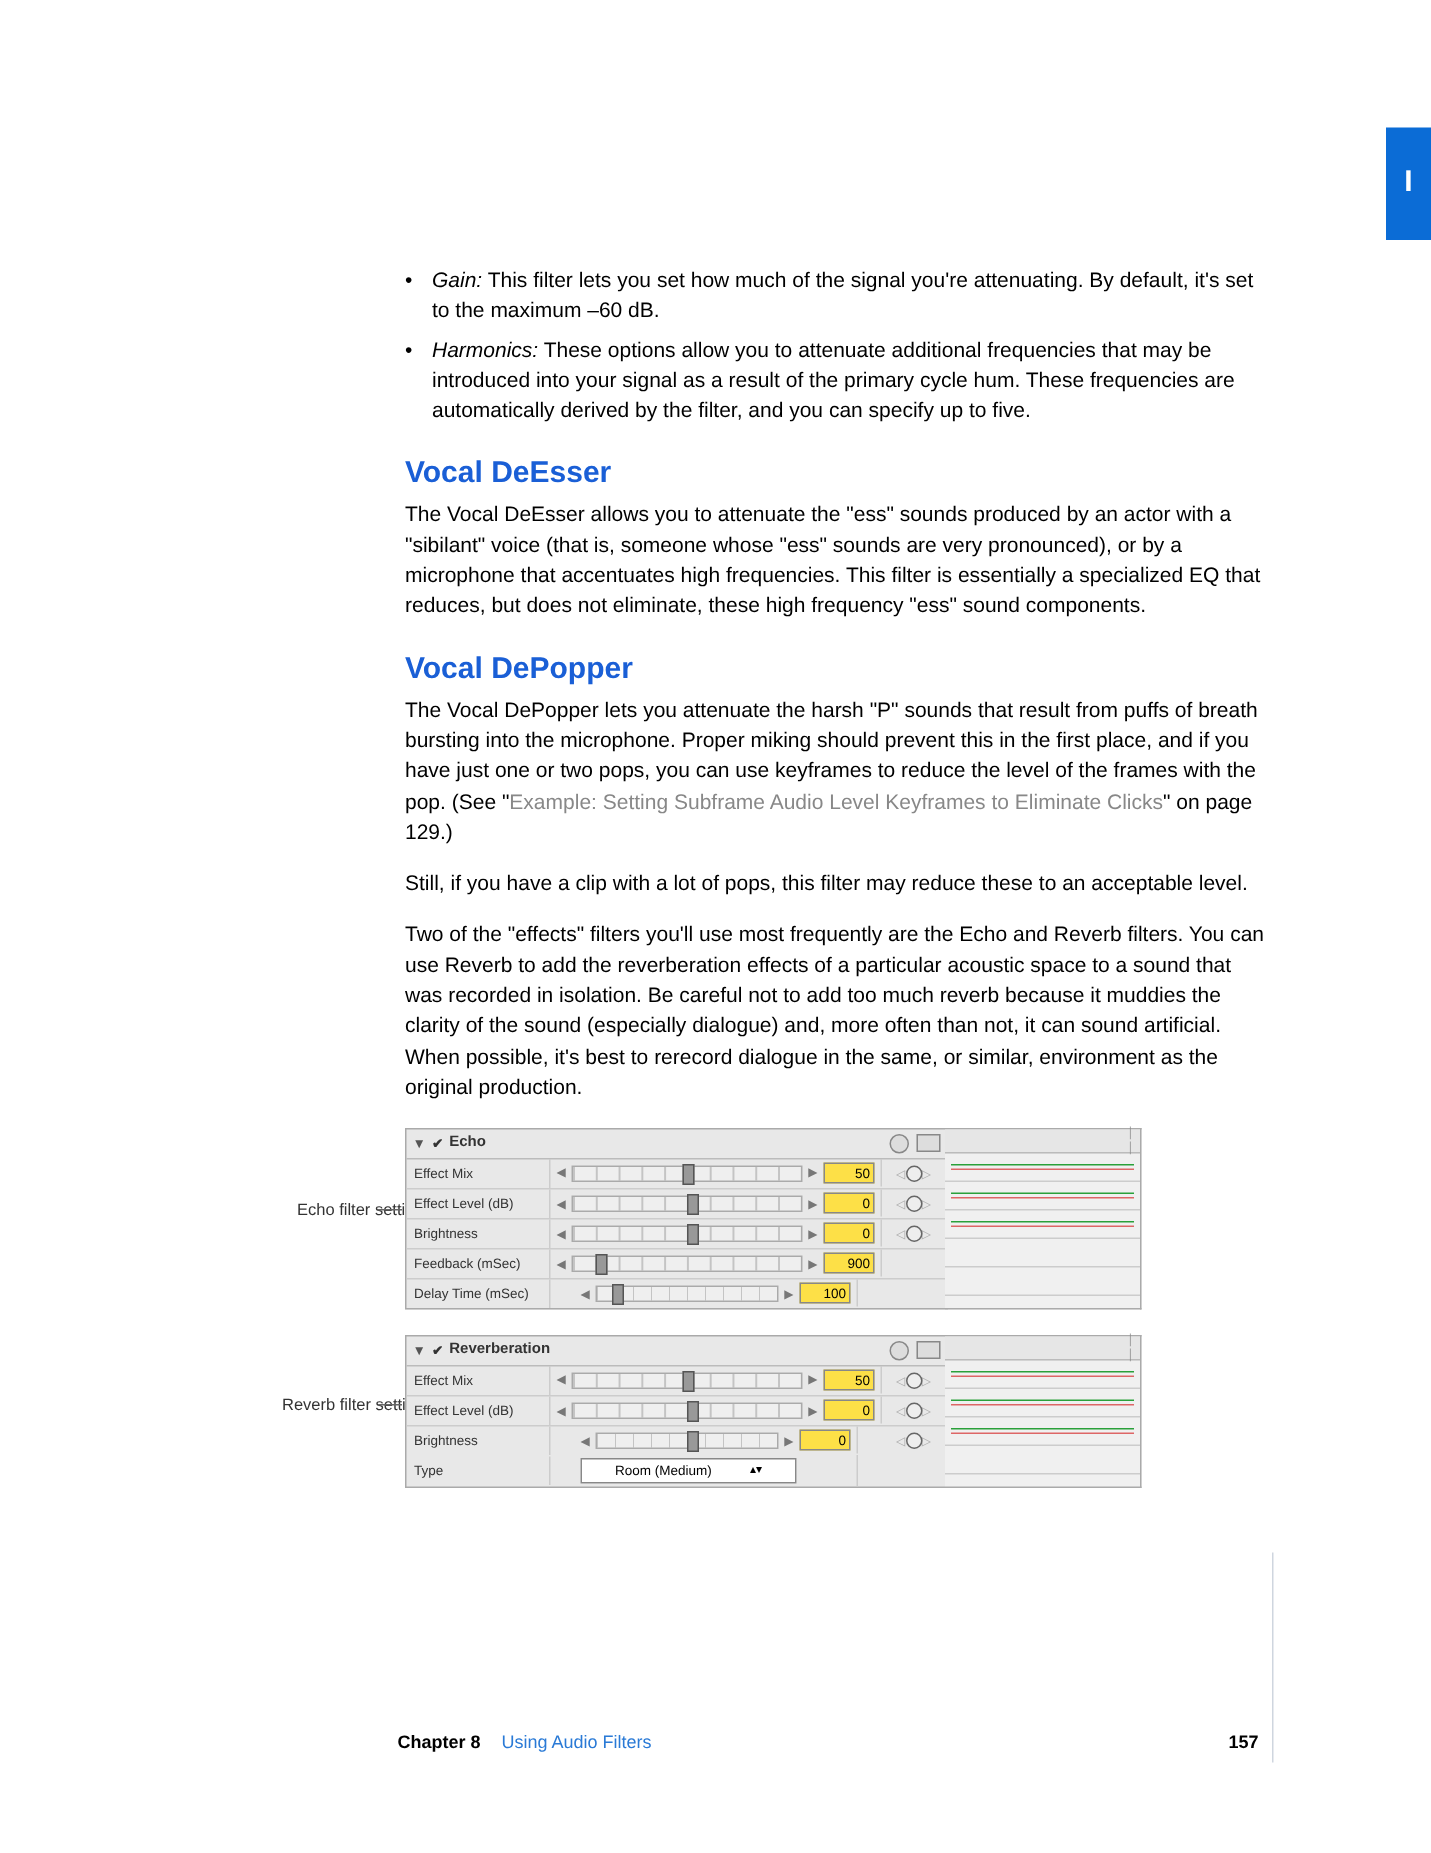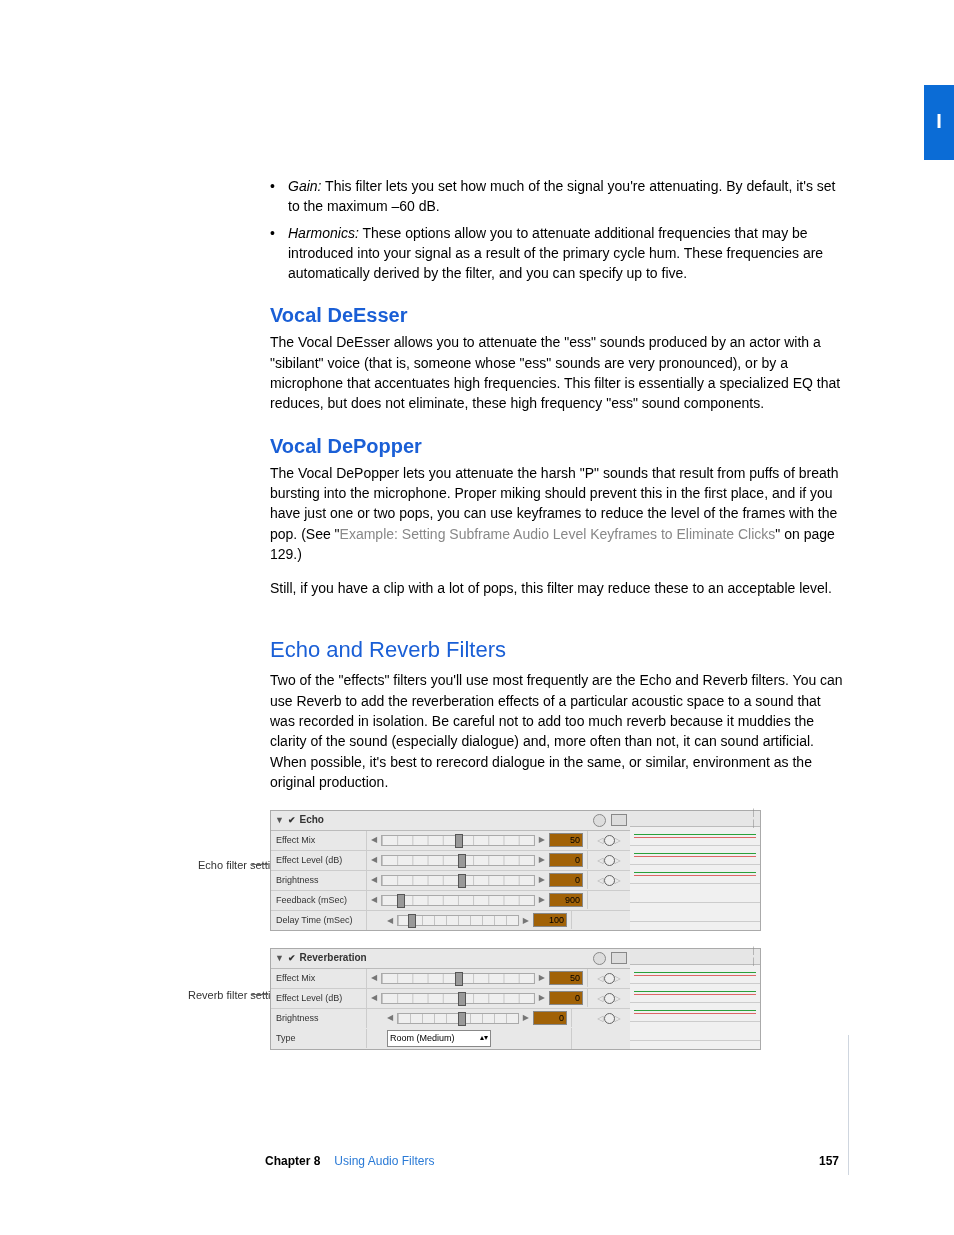--- a/index.html
+++ b/index.html
@@ -129,21 +129,21 @@
     top: -2px;
     width: 6px;
     height: 12px;
     background: #999;
     border: 1px solid #555;
   }
   .valbox {
     width: 28px;
     height: 12px;
     border: 1px solid #888;
-    background: #a16207;
+    background: #fde047;
     font-size: 9px;
     text-align: right;
     line-height: 12px;
     padding: 0 2px;
   }
   .cell-kf {
     width: 36px;
     padding: 2px 3px;
     border-right: 1px solid #ccc;
     text-align: center;
@@ -186,21 +186,21 @@
     display: flex; flex-direction: column; justify-content: center; gap: 2px;
     padding: 0 4px;
   }
   .tl-line { height: 1px; background: #2aa03a; }
   .tl-line.pink { background: #d66; }
   .dropdown {
     width: 98px;
     border: 1px solid #888;
     background: #fff;
     font-size: 9px;
-    padding: 1px 2px;
+    padding: 1px 22px;
     display: inline-flex;
     justify-content: space-between;
   }
   .footer {
     position: absolute;
     bottom: 65px;
     left: 265px;
     right: 100px;
     display: flex;
     align-items: center;
@@ -237,21 +237,20 @@
 
   <h3 class="blue-sub">Vocal DeEsser</h3>
   <p>The Vocal DeEsser allows you to attenuate the "ess" sounds produced by an actor with a "sibilant" voice (that is, someone whose "ess" sounds are very pronounced), or by a microphone that accentuates high frequencies. This filter is essentially a specialized EQ that reduces, but does not eliminate, these high frequency "ess" sound components.</p>
 
   <h3 class="blue-sub">Vocal DePopper</h3>
   <p>
     <span>The Vocal DePopper lets you attenuate the harsh "P" sounds that result from puffs of breath bursting into the microphone. Proper miking should prevent this in the first place, and if you have just one or two pops, you can use keyframes to reduce the level of the frames with the pop. (See "</span><span class="graytext">Example:  Setting Subframe Audio Level Keyframes to Eliminate Clicks</span><span>" on page 129.)</span>
   </p>
   <p>Still, if you have a clip with a lot of pops, this filter may reduce these to an acceptable level.</p>
 
-  <h2 class="blue-title">Echo and Reverb Filters</h2>
   <p>Two of the "effects" filters you'll use most frequently are the Echo and Reverb filters. You can use Reverb to add the reverberation effects of a particular acoustic space to a sound that was recorded in isolation. Be careful not to add too much reverb because it muddies the clarity of the sound (especially dialogue) and, more often than not, it can sound artificial. When possible, it's best to rerecord dialogue in the same, or similar, environment as the original production.</p>
 
   <div class="figure-wrap" style="height:110px;">
     <div class="fig-label" style="top:48px;">Echo filter settings</div>
     <div class="fig-label-line" style="top:54px;left:-18px;width:16px;"></div>
     <div style="position:relative;">
       <div class="panel">
         <div class="panel-head">
           <span class="tri">▼</span>
           <span class="check">✔</span>

